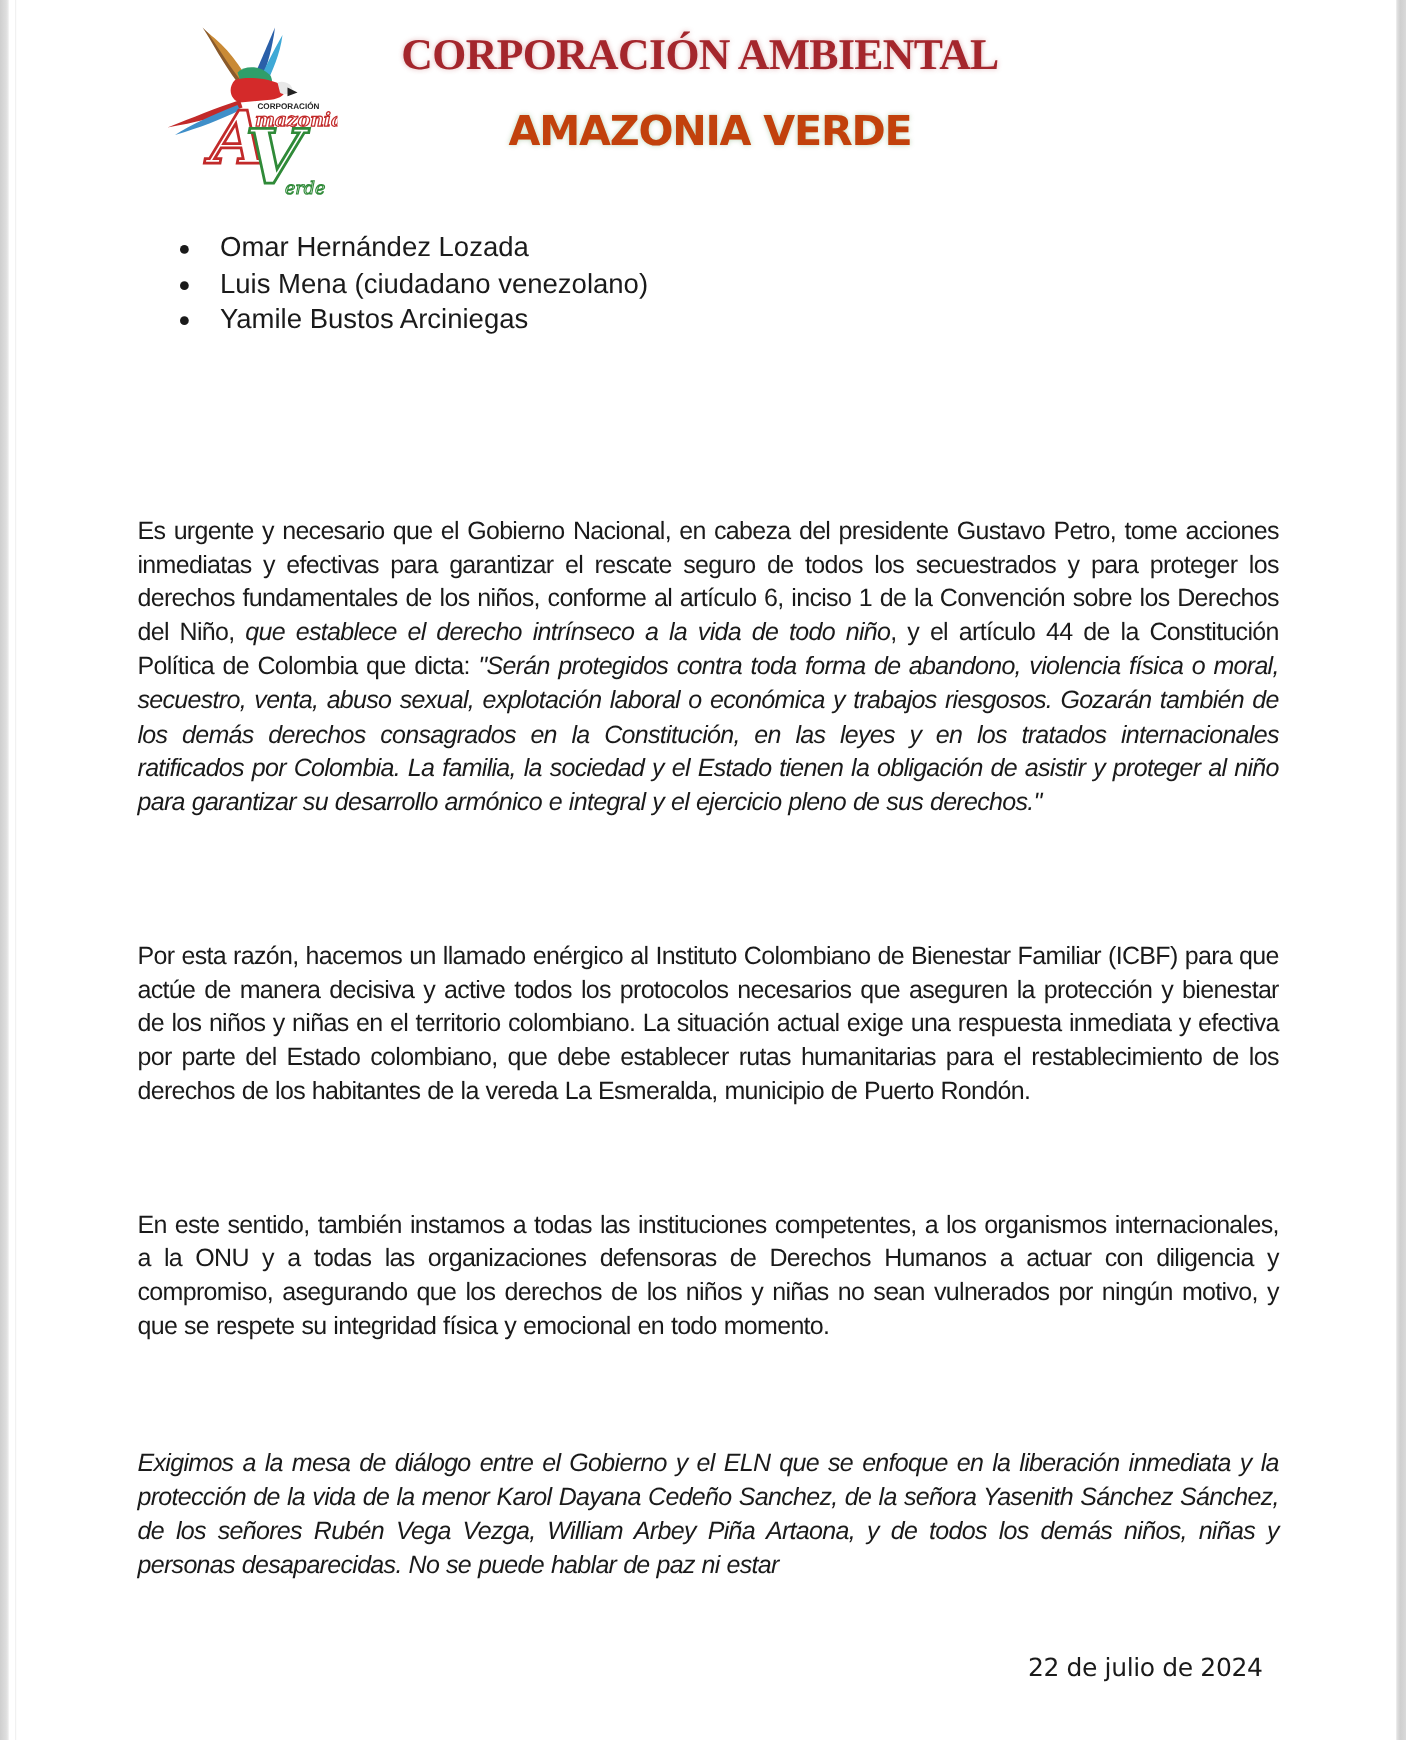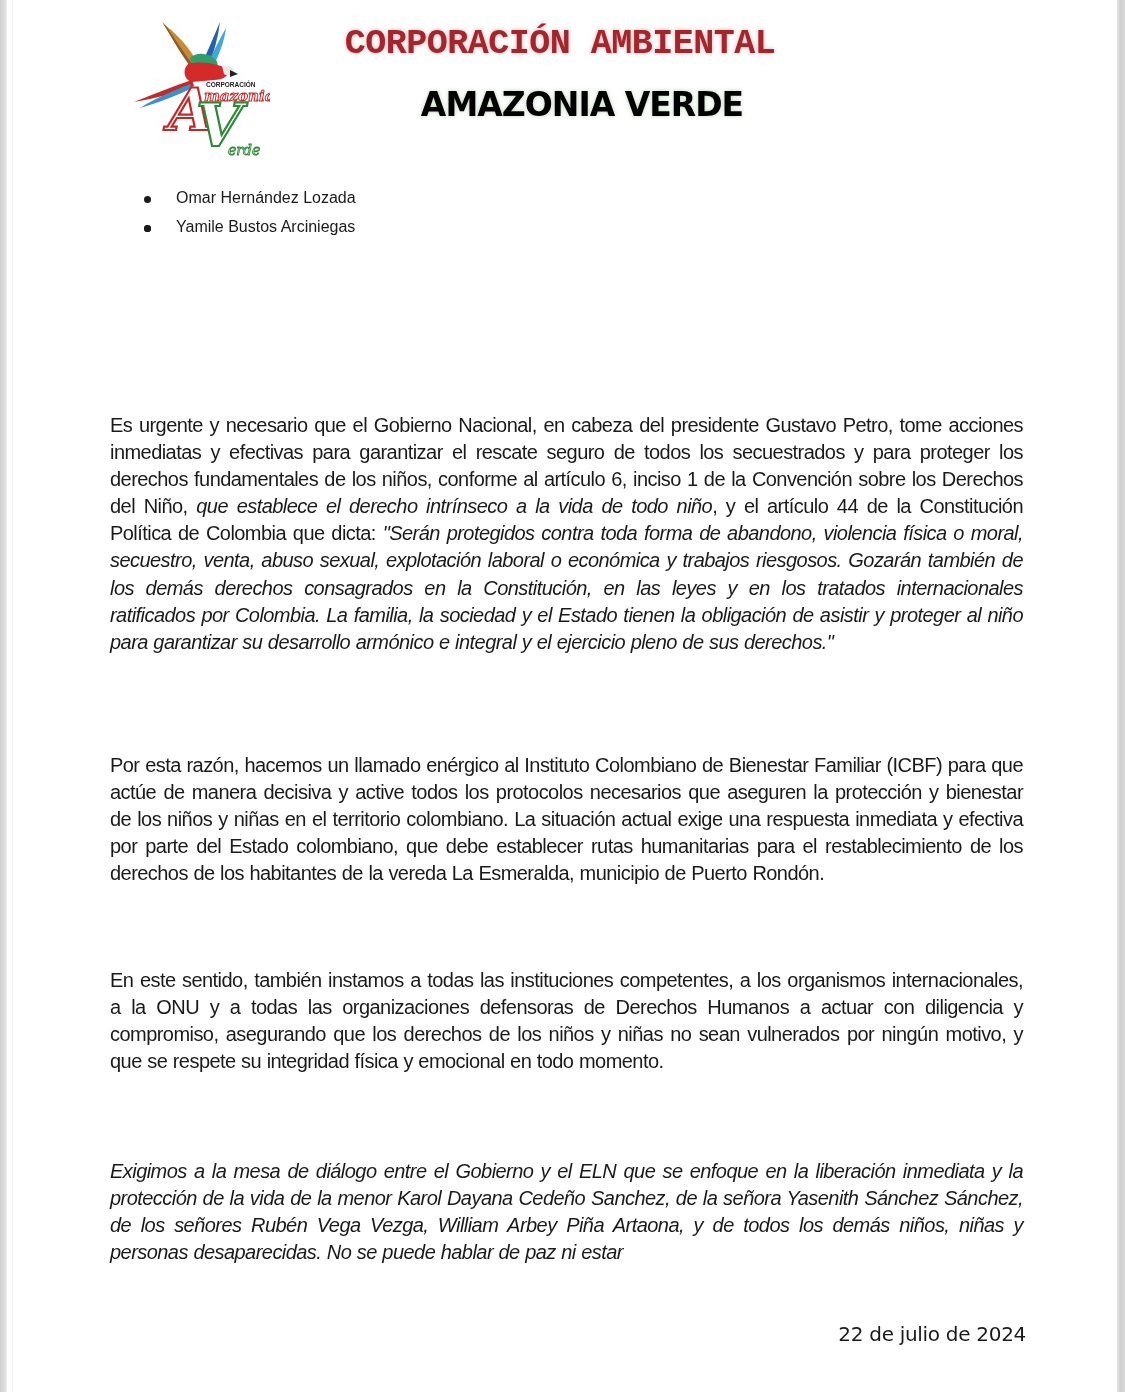--- a/index.html
+++ b/index.html
@@ -8,43 +8,43 @@
 
     .edge-left { position: absolute; left: 0; top: 0; width: 7px; height: 1392px;
       background: linear-gradient(to right, #cfcfcf, #dedede 70%, #eeeeee); }
     .edge-left-line { position: absolute; left: 12px; top: 0; width: 1px; height: 1392px; background: #f1f1f1; }
     .edge-right { position: absolute; right: 0; top: 0; width: 8px; height: 1392px;
       background: linear-gradient(to right, #e6e6e6, #cfcfcf 40%, #d9d9d9); }
 
     
     .logo { position: absolute; left: 130px; top: 14px; width: 140px; height: 146px; }
     .title-1 { position: absolute; left: 290px; top: 24px; width: 540px; text-align: center;
-      font-family: Liberation Mono, monospace; font-weight: bold; font-size: 35px; letter-spacing: -0.5px;
+      font-family: Liberation Serif, serif; font-weight: bold; font-size: 35px; letter-spacing: -0.5px;
       color: #a4262c; text-shadow: 0 0 4px rgba(164,38,44,0.35); white-space: nowrap; }
-    .title-2 { position: absolute; left: 292px; top: 85px; width: 580px; text-align: center;
+    .title-2 { position: absolute; left: 278px; top: 85px; width: 580px; text-align: center;
       font-family: "DejaVu Sans", sans-serif; font-weight: bold; font-size: 33px; letter-spacing: -1px;
-      color: #000000; text-shadow: 0 0 4px rgba(63,125,43,0.35); white-space: nowrap; }
+      color: #c2410c; text-shadow: 0 0 4px rgba(63,125,43,0.35); white-space: nowrap; }
 
     
     .names { position: absolute; left: 140px; top: 184px; list-style: none; }
-    .names li { position: relative; padding-left: 36px; font-size: 16px; line-height: 28.6px; color: #1a1a1a; white-space: nowrap; }
+    .names li { position: relative; padding-left: 36px; font-size: 22px; line-height: 28.6px; color: #1a1a1a; white-space: nowrap; }
     .names li .bullet { position: absolute; left: 4px; top: 12px; width: 7px; height: 7px; border-radius: 50%; background: #1a1a1a; }
 
     
     .para { position: absolute; left: 110px; width: 913px;
       font-family: "Liberation Sans Narrow", "Liberation Sans", sans-serif;
       font-size: 20px; line-height: 27.1px; text-align: justify; color: #1a1a1a;
       font-stretch: condensed; letter-spacing: -0.55px; word-spacing: 0.5px; }
     .para .it { font-style: italic; }
     .p1 { top: 396px; margin-top: 16px; }
     .p2 { top: 752px; }
     .p3 { top: 967px; }
     .p4 { top: 1158px; font-style: italic; }
 
-    .date { position: absolute; right: 99px; top: 1322px; font-family: "DejaVu Sans", sans-serif;
+    .date { position: absolute; right: 115px; top: 1322px; font-family: "DejaVu Sans", sans-serif;
       font-size: 20px; color: #1a1a1a; letter-spacing: -0.3px; }
   </style>
 </head>
 <body>
 
 <div class="edge-left"></div>
 <div class="edge-left-line"></div>
 <div class="edge-right"></div>
 
 <div class="logo">
@@ -69,21 +69,21 @@
     <text x="66" y="132" font-family="DejaVu Serif, serif" font-style="italic" font-weight="bold" font-size="60" fill="#fff" stroke="#2f8a38" stroke-width="2.2">V</text>
     <text x="98" y="141" font-family="DejaVu Serif, serif" font-style="italic" font-size="14" fill="none" stroke="#2f8a38" stroke-width="0.9">erde</text>
   </svg>
 </div>
 
 <div class="title-1">CORPORACIÓN AMBIENTAL</div>
 <div class="title-2">AMAZONIA VERDE</div>
 
 <ul class="names">
   <li><span class="bullet"></span><span>Omar Hernández Lozada</span></li>
-  <li><span class="bullet"></span></li>
+  <li><span class="bullet"></span><span>Luis Mena (ciudadano venezolano)</span></li>
   <li><span class="bullet"></span><span>Yamile Bustos Arciniegas</span></li>
 </ul>
 
 <p class="para p1"><span>Es urgente y necesario que el Gobierno Nacional, en cabeza del presidente Gustavo Petro, tome acciones inmediatas y efectivas para garantizar el rescate seguro de todos los secuestrados y para proteger los derechos fundamentales de los niños, conforme al artículo 6, inciso 1 de la Convención sobre los Derechos del Niño, </span><span class="it">que establece el derecho intrínseco a la vida de todo niño</span><span>, y el artículo 44 de la Constitución Política de Colombia que dicta: </span><span class="it">"Serán protegidos contra toda forma de abandono, violencia física o moral, secuestro, venta, abuso sexual, explotación laboral o económica y trabajos riesgosos. Gozarán también de los demás derechos consagrados en la Constitución, en las leyes y en los tratados internacionales ratificados por Colombia. La familia, la sociedad y el Estado tienen la obligación de asistir y proteger al niño para garantizar su desarrollo armónico e integral y el ejercicio pleno de sus derechos."</span></p>
 
 <p class="para p2">Por esta razón, hacemos un llamado enérgico al Instituto Colombiano de Bienestar Familiar (ICBF) para que actúe de manera decisiva y active todos los protocolos necesarios que aseguren la protección y bienestar de los niños y niñas en el territorio colombiano. La situación actual exige una respuesta inmediata y efectiva por parte del Estado colombiano, que debe establecer rutas humanitarias para el restablecimiento de los derechos de los habitantes de la vereda La Esmeralda, municipio de Puerto Rondón.</p>
 
 <p class="para p3">En este sentido, también instamos a todas las instituciones competentes, a los organismos internacionales, a la ONU y a todas las organizaciones defensoras de Derechos Humanos a actuar con diligencia y compromiso, asegurando que los derechos de los niños y niñas no sean vulnerados por ningún motivo, y que se respete su integridad física y emocional en todo momento.</p>
 
 <p class="para p4">Exigimos a la mesa de diálogo entre el Gobierno y el ELN que se enfoque en la liberación inmediata y la protección de la vida de la menor Karol Dayana Cedeño Sanchez, de la señora Yasenith Sánchez Sánchez, de los señores Rubén Vega Vezga, William Arbey Piña Artaona, y de todos los demás niños, niñas y personas desaparecidas. No se puede hablar de paz ni estar</p>

